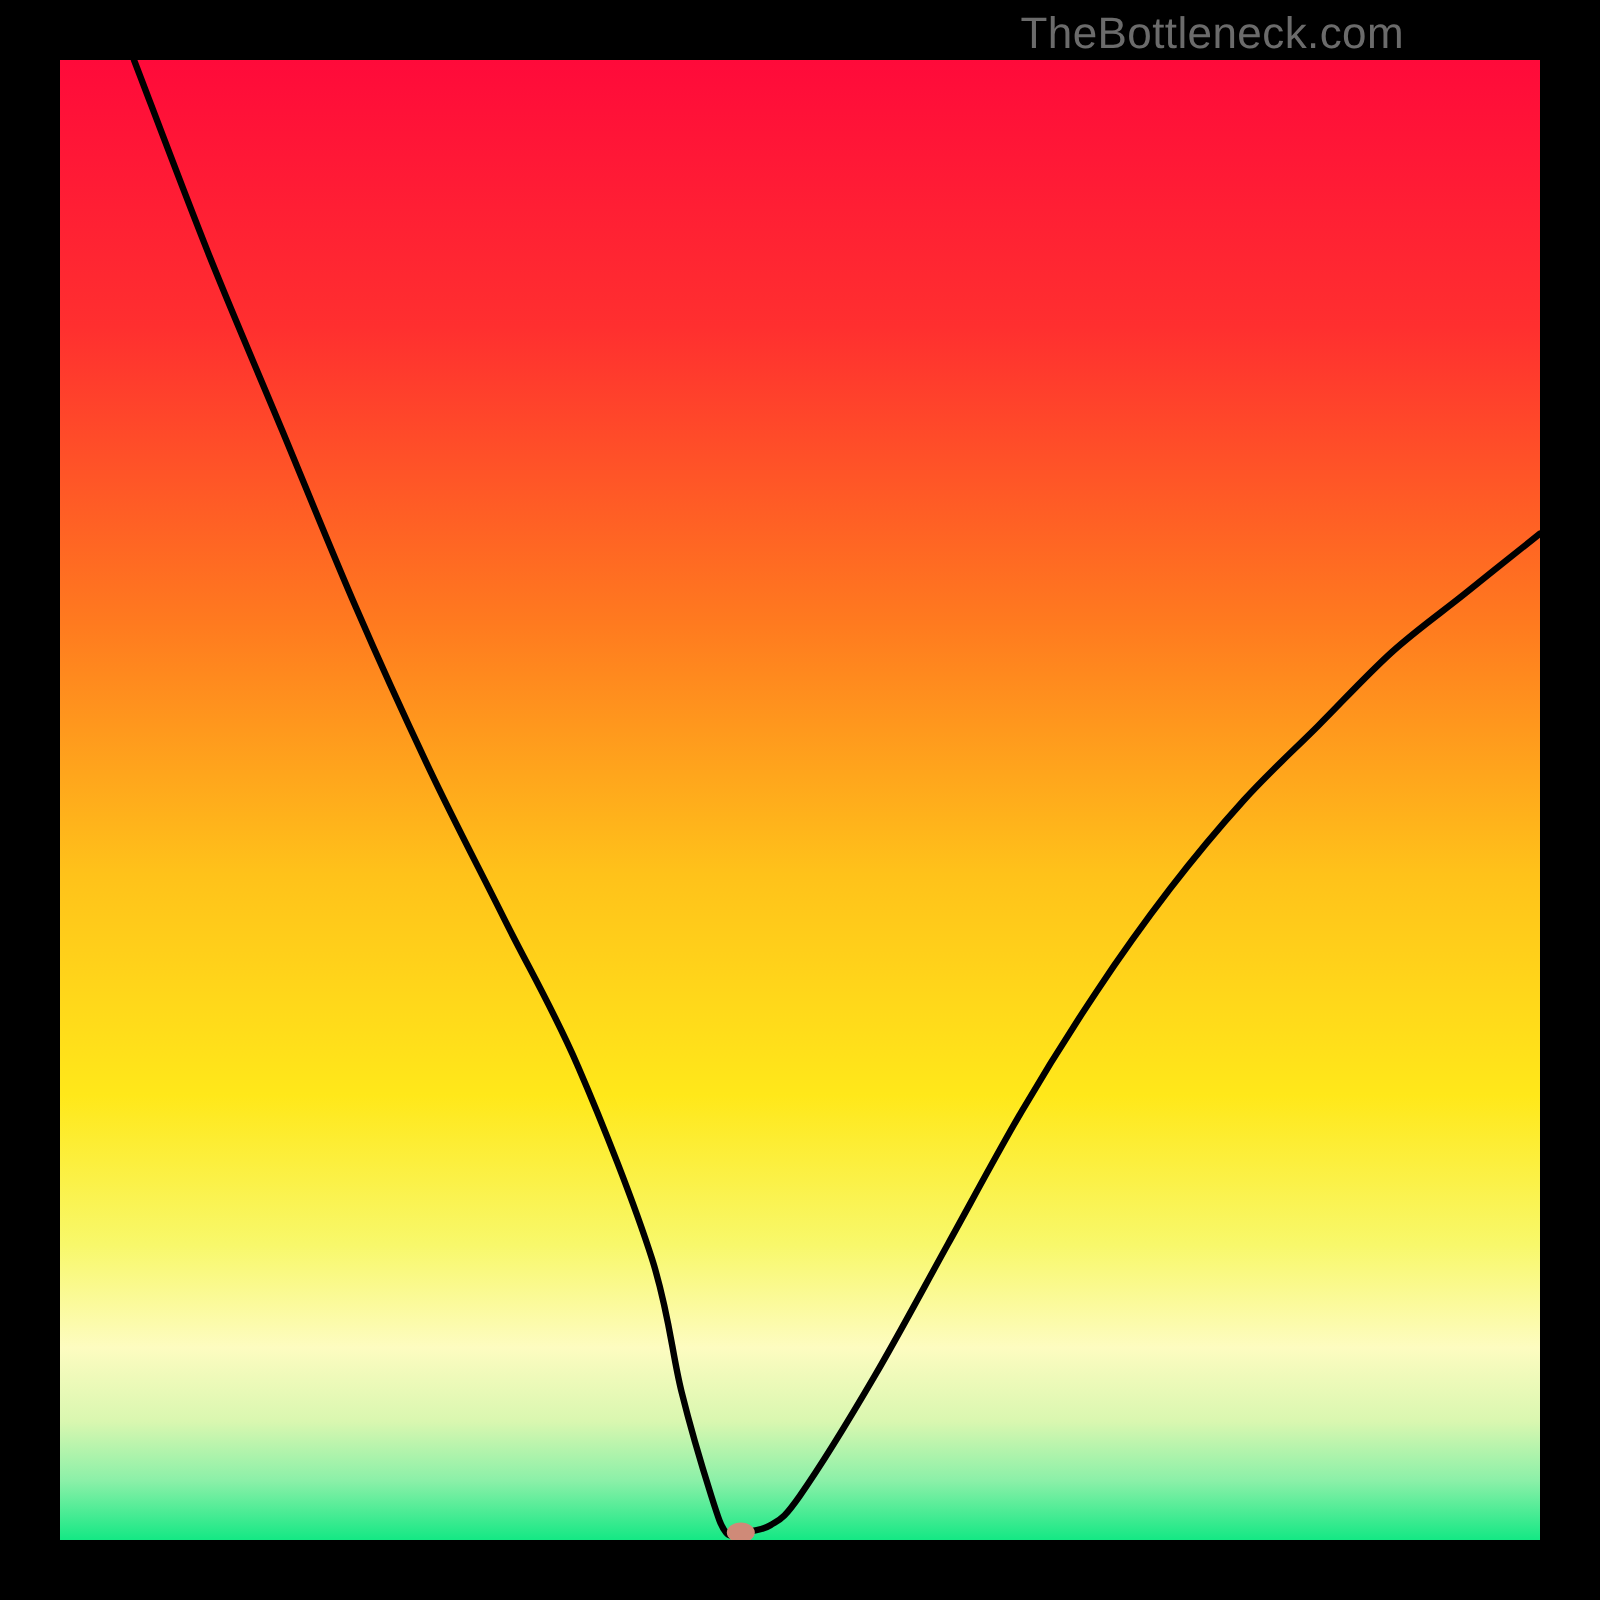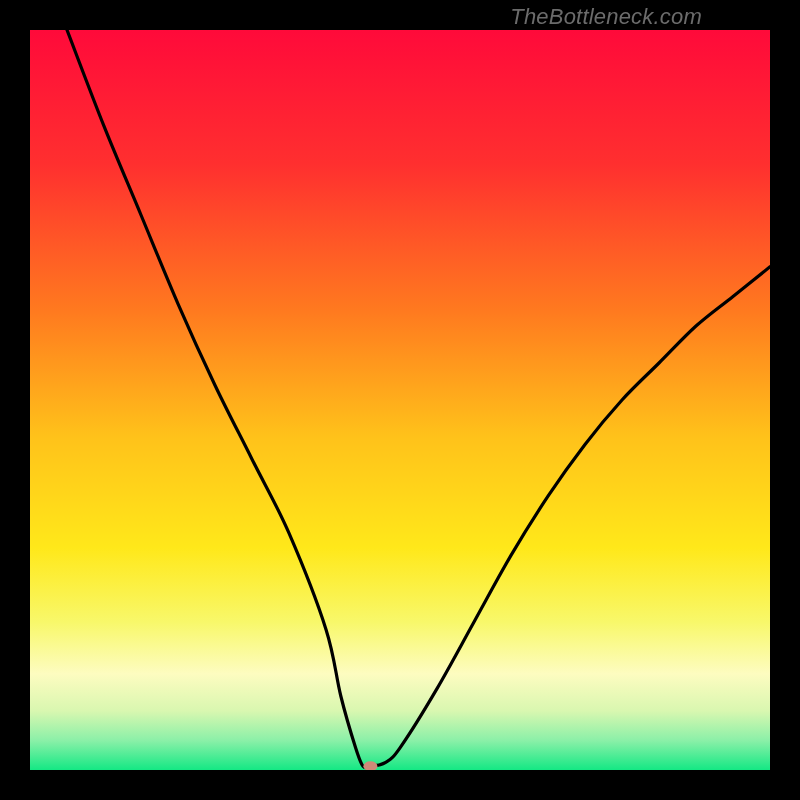--- a/index.html
+++ b/index.html
@@ -10,21 +10,20 @@
     background: #000;
     position: relative;
     font-family: Arial, Helvetica, sans-serif;
   }
   .frame {
     position: absolute;
     top: 0;
     left: 0;
     width: 732px;
     height: 800px;
-    font-style: italic;
   }
   .plot-area {
     position: absolute;
     top: 30px;
     left: 30px;
     width: 740px;
     height: 740px;
     overflow: hidden;
   }
   .gradient-bg {

